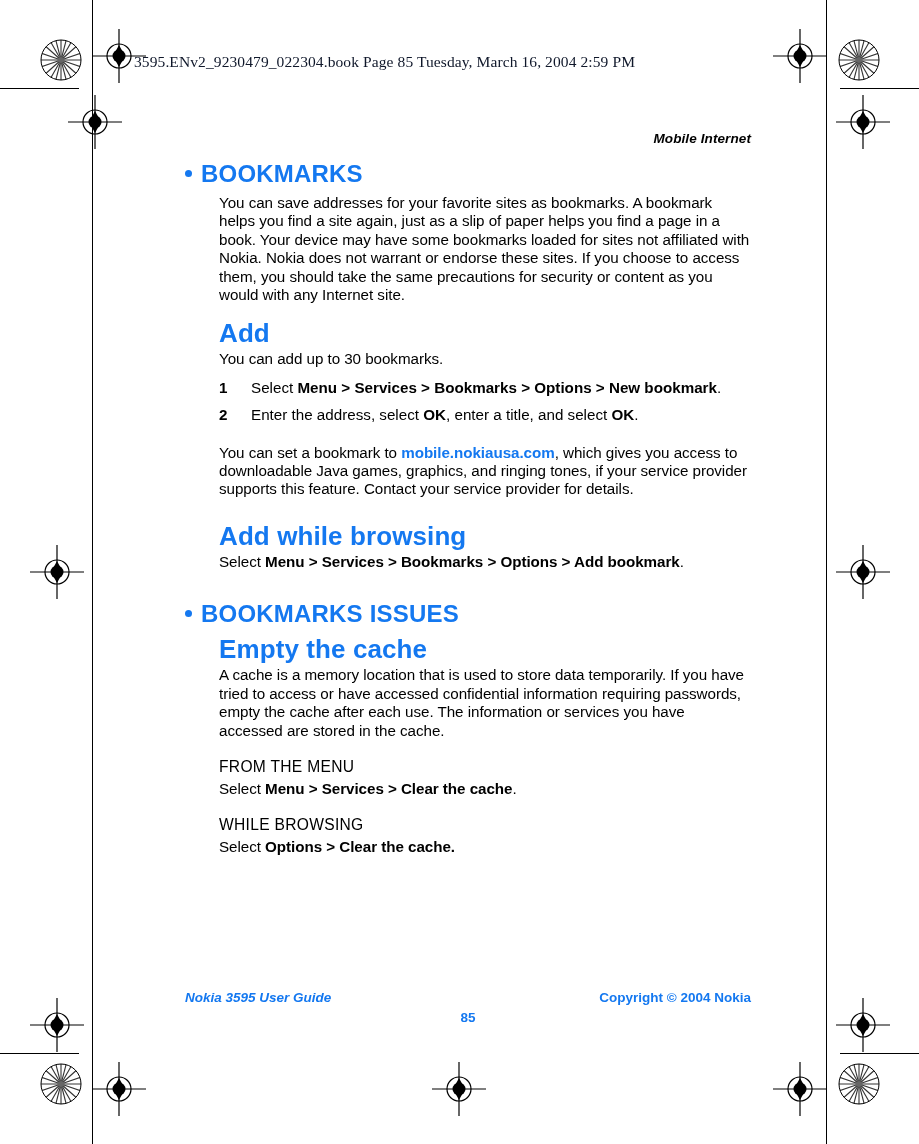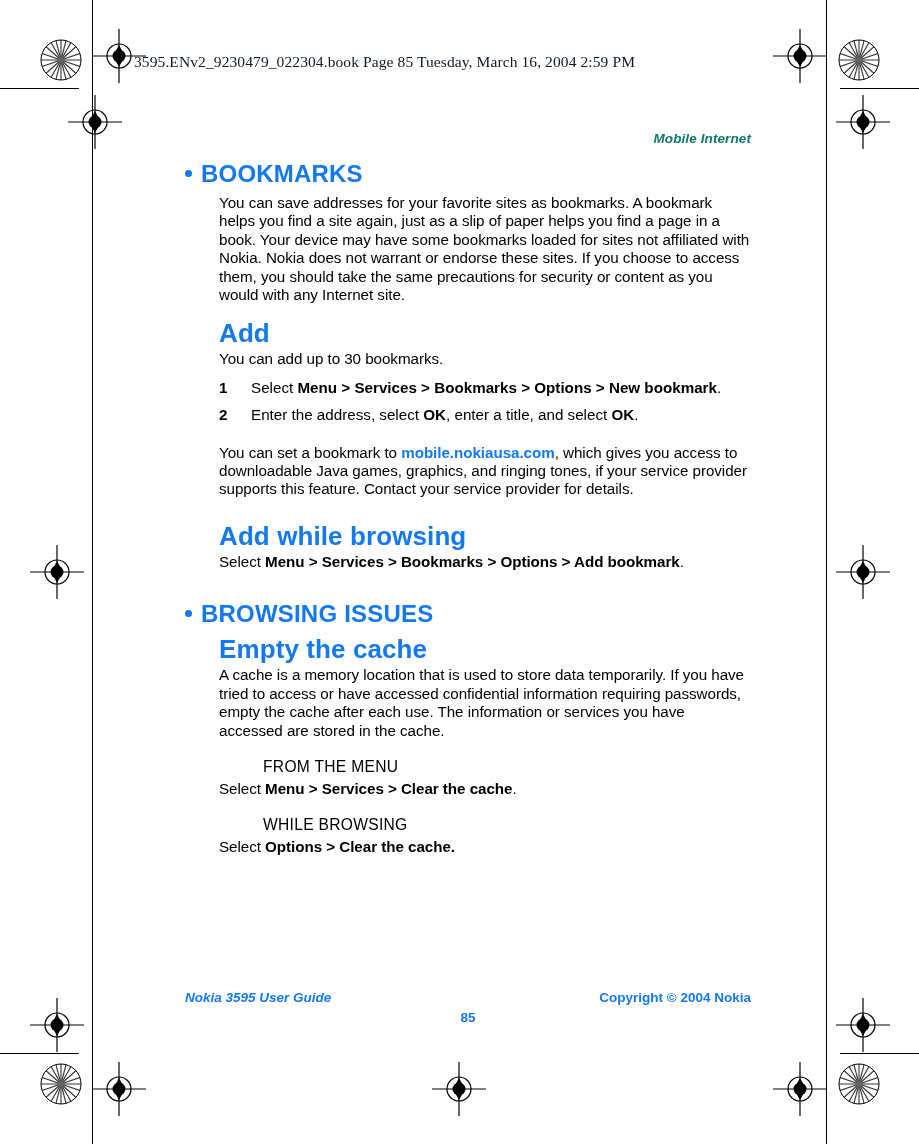--- a/index.html
+++ b/index.html
@@ -65,21 +65,21 @@
     letter-spacing: 0.1px;
   }
 
   .running-head {
     position: absolute;
     right: 168px;
     top: 131px;
     font-size: 13.5px;
     font-style: italic;
     font-weight: bold;
-    color: #0f766e;
+    color: #000000;
     letter-spacing: 0.1px;
   }
 
   .content {
     position: absolute;
     left: 185px;
     top: 160px;
     width: 566px;
     color: #000;
   }
@@ -126,21 +126,21 @@
   }
   .h2.spaced { margin-top: 22px; }
 
   .h3 {
     color: #000;
     font-size: 15.6px;
     font-weight: normal;
     letter-spacing: 0.3px;
     margin: 0 0 4px 0;
   }
-  .h3.spaced { margin-top: 18px; margin-left: 44px; }
+  .h3.spaced { margin-top: 18px; }
 
   .gap-sm { height: 10px; }
   .gap-md { height: 14px; }
 
   ol.steps {
     list-style: none;
     margin: 10px 0 0 0;
     padding: 0;
   }
   ol.steps li {
@@ -500,21 +500,21 @@
       </p>
 
       <h2 class="h2 spaced">Add while browsing</h2>
       <p class="body">
         <span>Select </span><b>Menu &gt; Services &gt; Bookmarks &gt; Options &gt; Add bookmark</b><span>.</span>
       </p>
     </div>
 
     <h1 class="h1 h1-sec2">
       <span class="bullet"></span>
-      <span>BROWSING ISSUES</span>
+      <span>BOOKMARKS ISSUES</span>
     </h1>
 
     <div class="body-indent">
       <h2 class="h2">Empty the cache</h2>
       <p class="body">A cache is a memory location that is used to store data temporarily. If you have tried to access or have accessed confidential information requiring passwords, empty the cache after each use. The information or services you have accessed are stored in the cache.</p>
 
       <h3 class="h3 spaced">FROM THE MENU</h3>
       <p class="body">
         <span>Select </span><b>Menu &gt; Services &gt; Clear the cache</b><span>.</span>
       </p>

